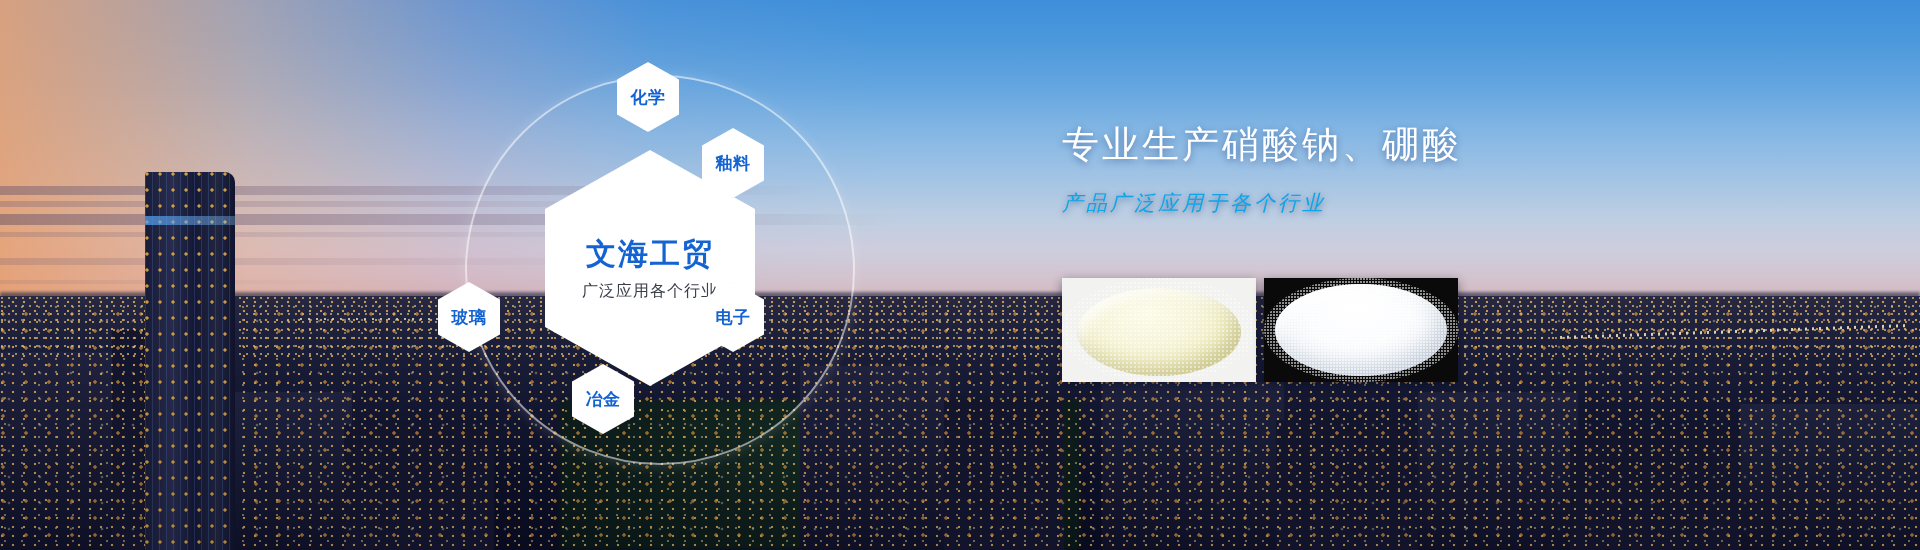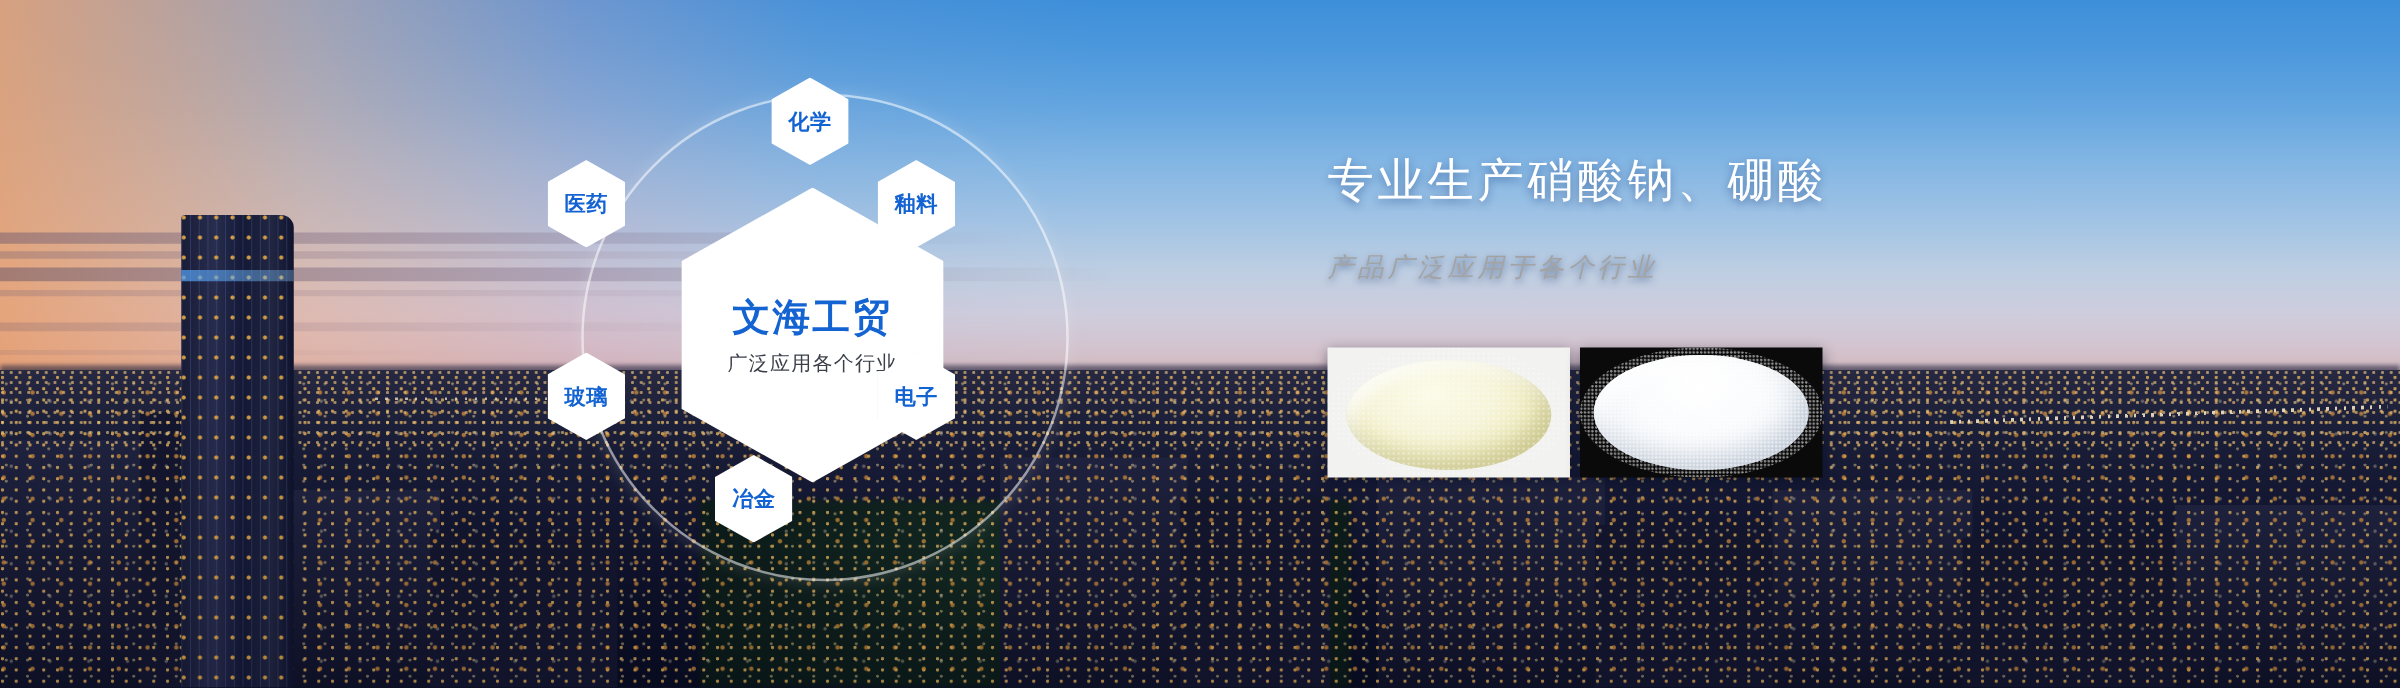--- a/index.html
+++ b/index.html
@@ -183,21 +183,21 @@
   .copy{ position:absolute; left:1062px; top:125px; width:640px; }
   .headline{
     color:#ffffff; font-size:37px; font-weight:400; letter-spacing:3px;
     text-shadow:0 2px 7px rgba(0,40,110,.45); line-height:1.1; white-space:nowrap;
   }
   .subline{
     margin-top:11px; color:#eef5ff; font-size:15.5px; font-weight:400;
     letter-spacing:.2px; text-shadow:0 1px 4px rgba(0,30,90,.5); white-space:nowrap;
   }
   .tagline{
-    margin-top:34px; color:#a3a3a3; font-size:21px; letter-spacing:3px;
+    margin-top:23px; color:#0ea5e9; font-size:21px; letter-spacing:3px;
     font-family:"Liberation Serif","DejaVu Serif",serif;
     font-style:italic; font-weight:400;
     text-shadow:0 2px 6px rgba(0,35,95,.5); white-space:nowrap;
   }
 
   
   .photos{ position:absolute; left:1062px; top:278px; display:flex; gap:8px; }
   .photo{
     width:194px; height:104px; overflow:hidden; position:relative;
     box-shadow:0 3px 10px rgba(0,10,40,.45);
@@ -295,23 +295,20 @@
     </div>
     <div class="hex hex-sm h-elec">
       <span>电子</span>
     </div>
     <div class="hex hex-sm h-metal">
       <span>冶金</span>
     </div>
     <div class="hex hex-sm h-glass">
       <span>玻璃</span>
     </div>
-    <div class="hex hex-sm h-med">
-      <span>医药</span>
-    </div>
   </div>
 
   <div class="copy">
     <div class="headline">专业生产硝酸钠、硼酸</div>
     <div class="tagline">产品广泛应用于各个行业</div>
   </div>
 
   <div class="photos">
     <div class="photo photo-a">
       <div class="pile"></div>

